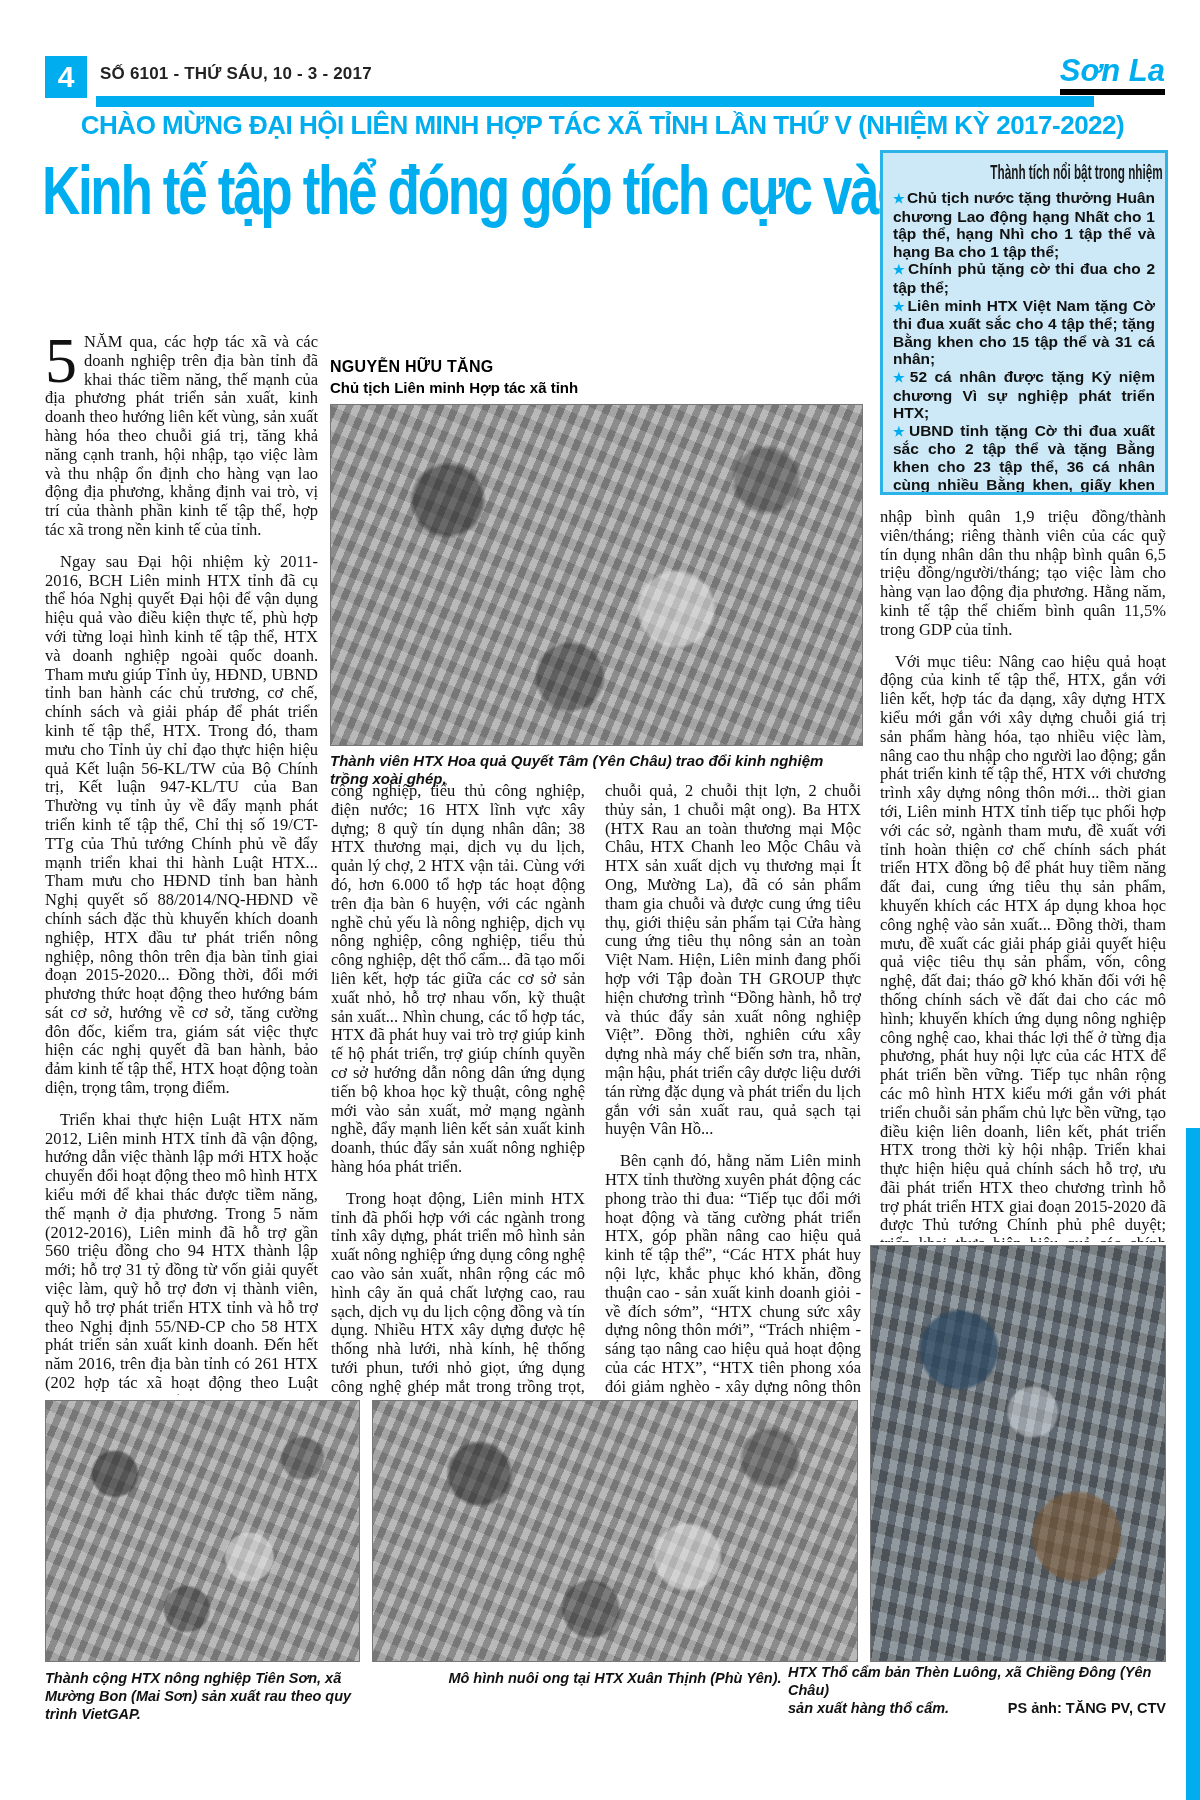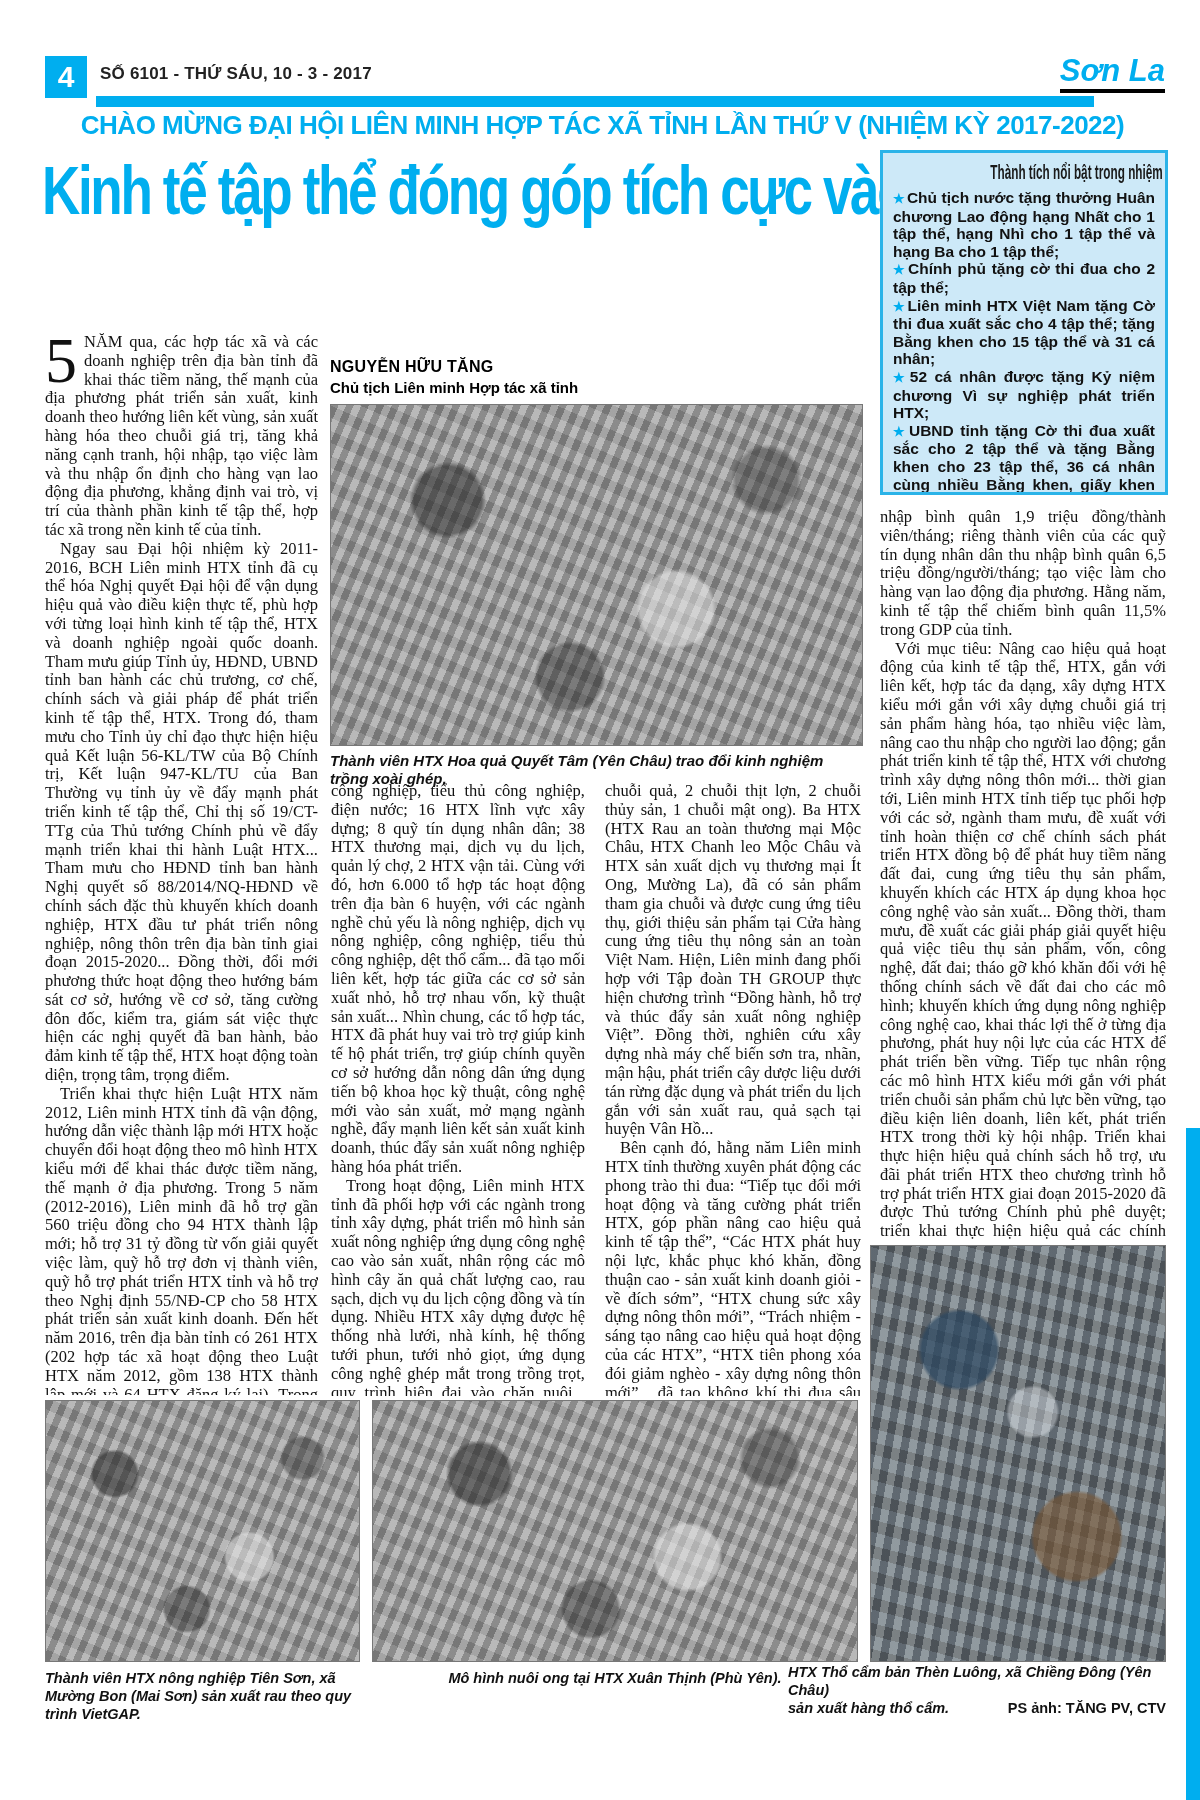--- a/index.html
+++ b/index.html
@@ -17,21 +17,21 @@
   }
   .issue {
     position:absolute; left:100px; top:64px;
     font-family:"Liberation Sans",sans-serif; font-weight:bold; font-size:17px;
     letter-spacing:.2px; color:#222;
   }
   .header-bar { position:absolute; left:96px; top:96px; width:998px; height:11px; background:#00AEEF; }
   .brand {
     position:absolute; right:35px; top:54px;
     font-family:"Liberation Sans",sans-serif; font-weight:bold; font-style:italic;
-    font-size:31px; color:#00AEEF; border-bottom:4px solid #000000; padding-bottom:1px; line-height:1.1;
+    font-size:31px; color:#00AEEF; border-bottom:6px solid #000000; padding-bottom:1px; line-height:1.1;
   }
   
   .banner {
     position:absolute; left:40px; top:110px; width:1125px; text-align:center;
     font-family:"Liberation Sans",sans-serif; font-weight:bold; font-size:26px;
     color:#00AEEF; letter-spacing:-0.5px; white-space:nowrap;
   }
   
   .headline { position:absolute; left:42px; top:146px; width:845px; }
   .headline .hl-line {
@@ -85,21 +85,21 @@
   .main-caption {
     position:absolute; left:330px; top:752px; width:533px;
     font-family:"Liberation Sans",sans-serif; font-weight:bold; font-style:italic;
     font-size:15px; line-height:18px; color:#111;
   }
   
   .col {
     position:absolute; font-size:16.5px; line-height:18.8px; text-align:justify; overflow:hidden;
   }
   .col p { margin:0; }
-  .col p.ind { text-indent:15px; }
+  .col p.ind { text-indent:15px;margin-top:13px; }
   .col1 { left:45px;  top:333px; width:273px; height:1062px; }
   .col2 { left:331px; top:782px; width:254px; height:614px; }
   .col3 { left:605px; top:782px; width:256px; height:614px; }
   .col4 { left:880px; top:508px; width:286px; height:734px; }
   .dropcap {
     float:left; font-size:64px; line-height:50px; padding:3px 7px 0 0; font-weight:normal;
     font-family:"Liberation Serif",serif;
   }
   
   .photo1 { left:45px;  top:1400px; width:315px; height:262px; }
@@ -169,21 +169,21 @@
 
   <div class="col col4">
     <p>nhập bình quân 1,9 triệu đồng/thành viên/tháng; riêng thành viên của các quỹ tín dụng nhân dân thu nhập bình quân 6,5 triệu đồng/người/tháng; tạo việc làm cho hàng vạn lao động địa phương. Hằng năm, kinh tế tập thể chiếm bình quân 11,5% trong GDP của tỉnh.</p>
     <p class="ind">Với mục tiêu: Nâng cao hiệu quả hoạt động của kinh tế tập thể, HTX, gắn với liên kết, hợp tác đa dạng, xây dựng HTX kiểu mới gắn với xây dựng chuỗi giá trị sản phẩm hàng hóa, tạo nhiều việc làm, nâng cao thu nhập cho người lao động; gắn phát triển kinh tế tập thể, HTX với chương trình xây dựng nông thôn mới... thời gian tới, Liên minh HTX tỉnh tiếp tục phối hợp với các sở, ngành tham mưu, đề xuất với tỉnh hoàn thiện cơ chế chính sách phát triển HTX đồng bộ để phát huy tiềm năng đất đai, cung ứng tiêu thụ sản phẩm, khuyến khích các HTX áp dụng khoa học công nghệ vào sản xuất... Đồng thời, tham mưu, đề xuất các giải pháp giải quyết hiệu quả việc tiêu thụ sản phẩm, vốn, công nghệ, đất đai; tháo gỡ khó khăn đối với hệ thống chính sách về đất đai cho các mô hình; khuyến khích ứng dụng nông nghiệp công nghệ cao, khai thác lợi thế ở từng địa phương, phát huy nội lực của các HTX để phát triển bền vững. Tiếp tục nhân rộng các mô hình HTX kiểu mới gắn với phát triển chuỗi sản phẩm chủ lực bền vững, tạo điều kiện liên doanh, liên kết, phát triển HTX trong thời kỳ hội nhập. Triển khai thực hiện hiệu quả chính sách hỗ trợ, ưu đãi phát triển HTX theo chương trình hỗ trợ phát triển HTX giai đoạn 2015-2020 đã được Thủ tướng Chính phủ phê duyệt; triển khai thực hiện hiệu quả các chính sách ưu đãi của Nhà nước đối với kinh tế tập thể về thuế, tín dụng, đất đai... tạo thuận lợi cho các HTX tham gia thực hiện các chương trình, dự án phát triển kinh tế, xã hội ở địa phương, các chương trình mục tiêu quốc gia về lao động, việc làm, xóa đói, giảm nghèo, xây dựng nông thôn mới... ❑</p>
   </div>
 
   <div class="photo photo1"></div>
   <div class="photo photo2"></div>
   <div class="photo photo--color photo3"></div>
 
-  <div class="bcap cap1">Thành viên HTX nông nghiệp Tiên Sơn, xã Mường Bon (Mai Sơn) sản xuất rau theo quy trình VietGAP.</div>
+  <div class="bcap cap1">Thành cộng HTX nông nghiệp Tiên Sơn, xã Mường Bon (Mai Sơn) sản xuất rau theo quy trình VietGAP.</div>
   <div class="bcap cap2">Mô hình nuôi ong tại HTX Xuân Thịnh (Phù Yên).</div>
   <div class="bcap cap3">
     <div>HTX Thổ cẩm bản Thèn Luông, xã Chiềng Đông (Yên Châu)</div>
     <div class="cap3-row">
       <span>sản xuất hàng thổ cẩm.</span>
       <span class="credit"><b>PS ảnh: TĂNG PV, CTV</b></span>
     </div>
   </div>
 
   <div class="right-bar"></div>

